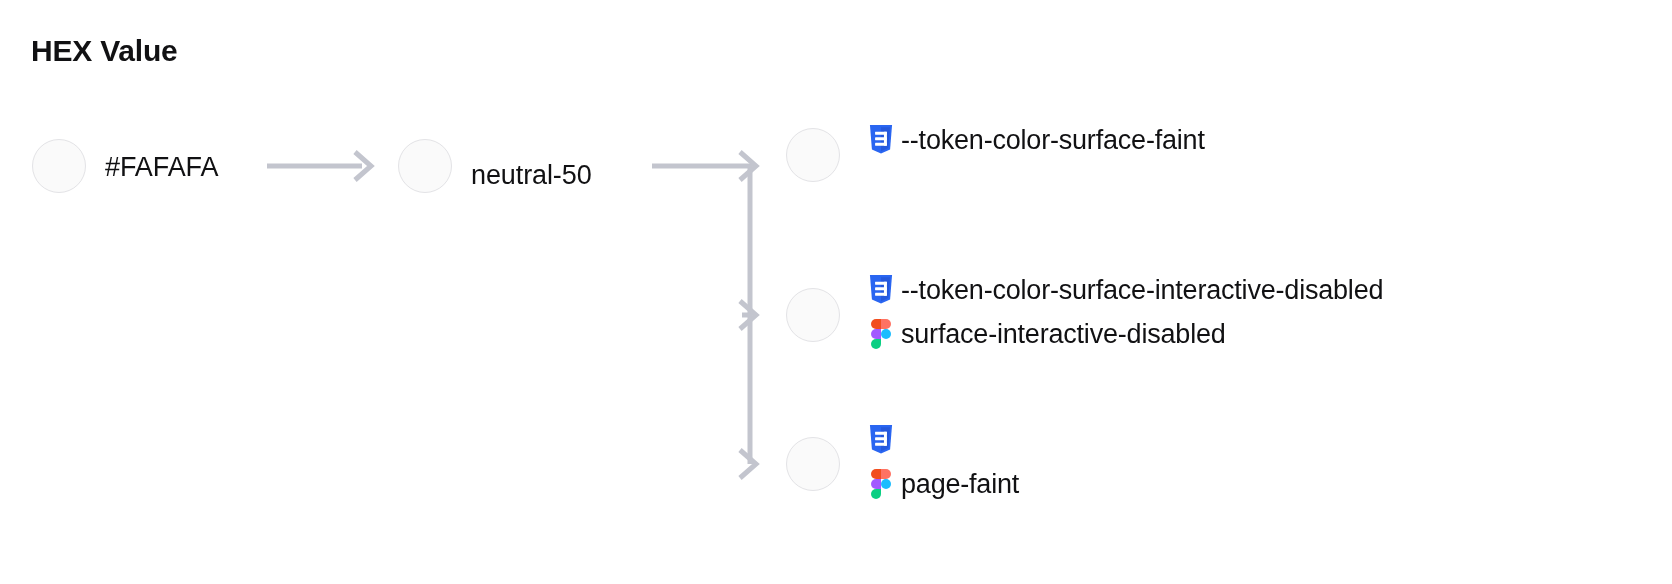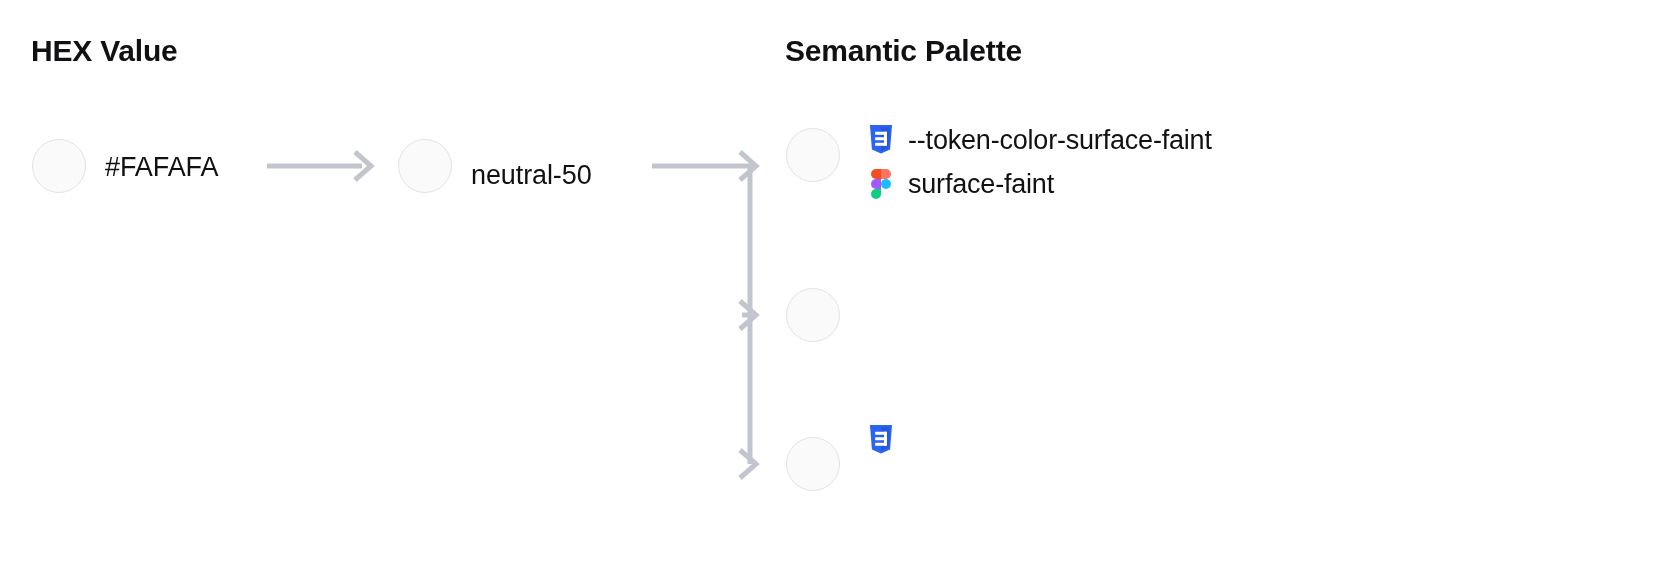--- a/index.html
+++ b/index.html
@@ -67,21 +67,21 @@
 
   
   .token-row {
     position: absolute;
     left: 866px;
   }
   .token-line {
     display: flex;
     align-items: center;
     height: 44px;
-    gap: 12px;
+    gap: 5px;
   }
   .token-text {
     font-size: 27px;
     font-weight: 400;
     color: #111113;
     white-space: nowrap;
     letter-spacing: -0.2px;
   }
   .glyph {
     width: 26px;
@@ -97,21 +97,20 @@
     height: 32px;
     flex: 0 0 30px;
   }
 </style>
 </head>
 <body>
 
 <div class="stage">
 
   <div class="col-header" id="hdr-hex">HEX Value</div>
-  <div class="col-header" id="hdr-semantic">Semantic Palette</div>
 
   <svg class="connector-svg" viewBox="0 0 1672 584" xmlns="http://www.w3.org/2000/svg">
     <g fill="none" stroke="#C3C5CE" stroke-width="5" stroke-linecap="butt">
 
       <line x1="267" y1="166" x2="362" y2="166"></line>
       <polyline points="355,152 371,166 355,180" stroke-linejoin="miter"></polyline>
 
       <line x1="652" y1="166" x2="752" y2="166"></line>
       <line x1="750" y1="164" x2="750" y2="464"></line>
 
@@ -145,47 +144,74 @@
           <g fill="#FFFFFF">
             <rect x="17" y="17" width="30" height="7.5" rx="1"></rect>
             <rect x="17" y="31" width="30" height="7.5" rx="1"></rect>
             <rect x="17" y="45" width="30" height="7.5" rx="1"></rect>
             <rect x="39.5" y="17" width="7.5" height="35.5" rx="1"></rect>
           </g>
         </svg>
       </span>
       <span class="token-text">--token-color-surface-faint</span>
     </div>
-    <div class="token-line">
-      <span class="glyph-wrap">
-        <svg class="glyph" viewBox="0 0 36 54" xmlns="http://www.w3.org/2000/svg">
-          <path d="M9 0h9v18H9a9 9 0 0 1 0-18z" fill="#F24E1E"></path>
-          <path d="M18 0h9a9 9 0 0 1 0 18h-9z" fill="#FF7262"></path>
-          <path d="M9 18h9v18H9a9 9 0 0 1 0-18z" fill="#A259FF"></path>
-          <circle cx="27" cy="27" r="9" fill="#1ABCFE"></circle>
-          <path d="M9 36h9v9a9 9 0 1 1-9-9z" fill="#0ACF83"></path>
-        </svg>
-      </span>
-      <span class="token-text">surface-faint</span>
-    </div>
   </div>
 
   <div class="token-row" style="top:268px;">
-  </div>
-
-  <div class="token-row" style="top:418px;">
     <div class="token-line">
       <span class="glyph-wrap">
         <svg class="glyph" viewBox="0 0 64 76" xmlns="http://www.w3.org/2000/svg">
           <path d="M4 0 H60 L55 62 L32 72 L9 62 Z" fill="#2965F1"></path>
           <path d="M32 6 V66.5 L50.5 58.5 L54.7 6 Z" fill="#2558DC"></path>
           <g fill="#FFFFFF">
             <rect x="17" y="17" width="30" height="7.5" rx="1"></rect>
             <rect x="17" y="31" width="30" height="7.5" rx="1"></rect>
             <rect x="17" y="45" width="30" height="7.5" rx="1"></rect>
             <rect x="39.5" y="17" width="7.5" height="35.5" rx="1"></rect>
           </g>
         </svg>
       </span>
+      <span class="token-text">--token-color-surface-interactive-disabled</span>
+    </div>
+    <div class="token-line">
+      <span class="glyph-wrap">
+        <svg class="glyph" viewBox="0 0 36 54" xmlns="http://www.w3.org/2000/svg">
+          <path d="M9 0h9v18H9a9 9 0 0 1 0-18z" fill="#F24E1E"></path>
+          <path d="M18 0h9a9 9 0 0 1 0 18h-9z" fill="#FF7262"></path>
+          <path d="M9 18h9v18H9a9 9 0 0 1 0-18z" fill="#A259FF"></path>
+          <circle cx="27" cy="27" r="9" fill="#1ABCFE"></circle>
+          <path d="M9 36h9v9a9 9 0 1 1-9-9z" fill="#0ACF83"></path>
+        </svg>
+      </span>
+      <span class="token-text">surface-interactive-disabled</span>
     </div>
   </div>
 
+  <div class="token-row" style="top:418px;">
+    <div class="token-line">
+      <span class="glyph-wrap">
+        <svg class="glyph" viewBox="0 0 64 76" xmlns="http://www.w3.org/2000/svg">
+          <path d="M4 0 H60 L55 62 L32 72 L9 62 Z" fill="#2965F1"></path>
+          <path d="M32 6 V66.5 L50.5 58.5 L54.7 6 Z" fill="#2558DC"></path>
+          <g fill="#FFFFFF">
+            <rect x="17" y="17" width="30" height="7.5" rx="1"></rect>
+            <rect x="17" y="31" width="30" height="7.5" rx="1"></rect>
+            <rect x="17" y="45" width="30" height="7.5" rx="1"></rect>
+            <rect x="39.5" y="17" width="7.5" height="35.5" rx="1"></rect>
+          </g>
+        </svg>
+      </span>
+    </div>
+    <div class="token-line">
+      <span class="glyph-wrap">
+        <svg class="glyph" viewBox="0 0 36 54" xmlns="http://www.w3.org/2000/svg">
+          <path d="M9 0h9v18H9a9 9 0 0 1 0-18z" fill="#F24E1E"></path>
+          <path d="M18 0h9a9 9 0 0 1 0 18h-9z" fill="#FF7262"></path>
+          <path d="M9 18h9v18H9a9 9 0 0 1 0-18z" fill="#A259FF"></path>
+          <circle cx="27" cy="27" r="9" fill="#1ABCFE"></circle>
+          <path d="M9 36h9v9a9 9 0 1 1-9-9z" fill="#0ACF83"></path>
+        </svg>
+      </span>
+      <span class="token-text">page-faint</span>
+    </div>
+  </div>
+
 </div>
 
 </body></html>

